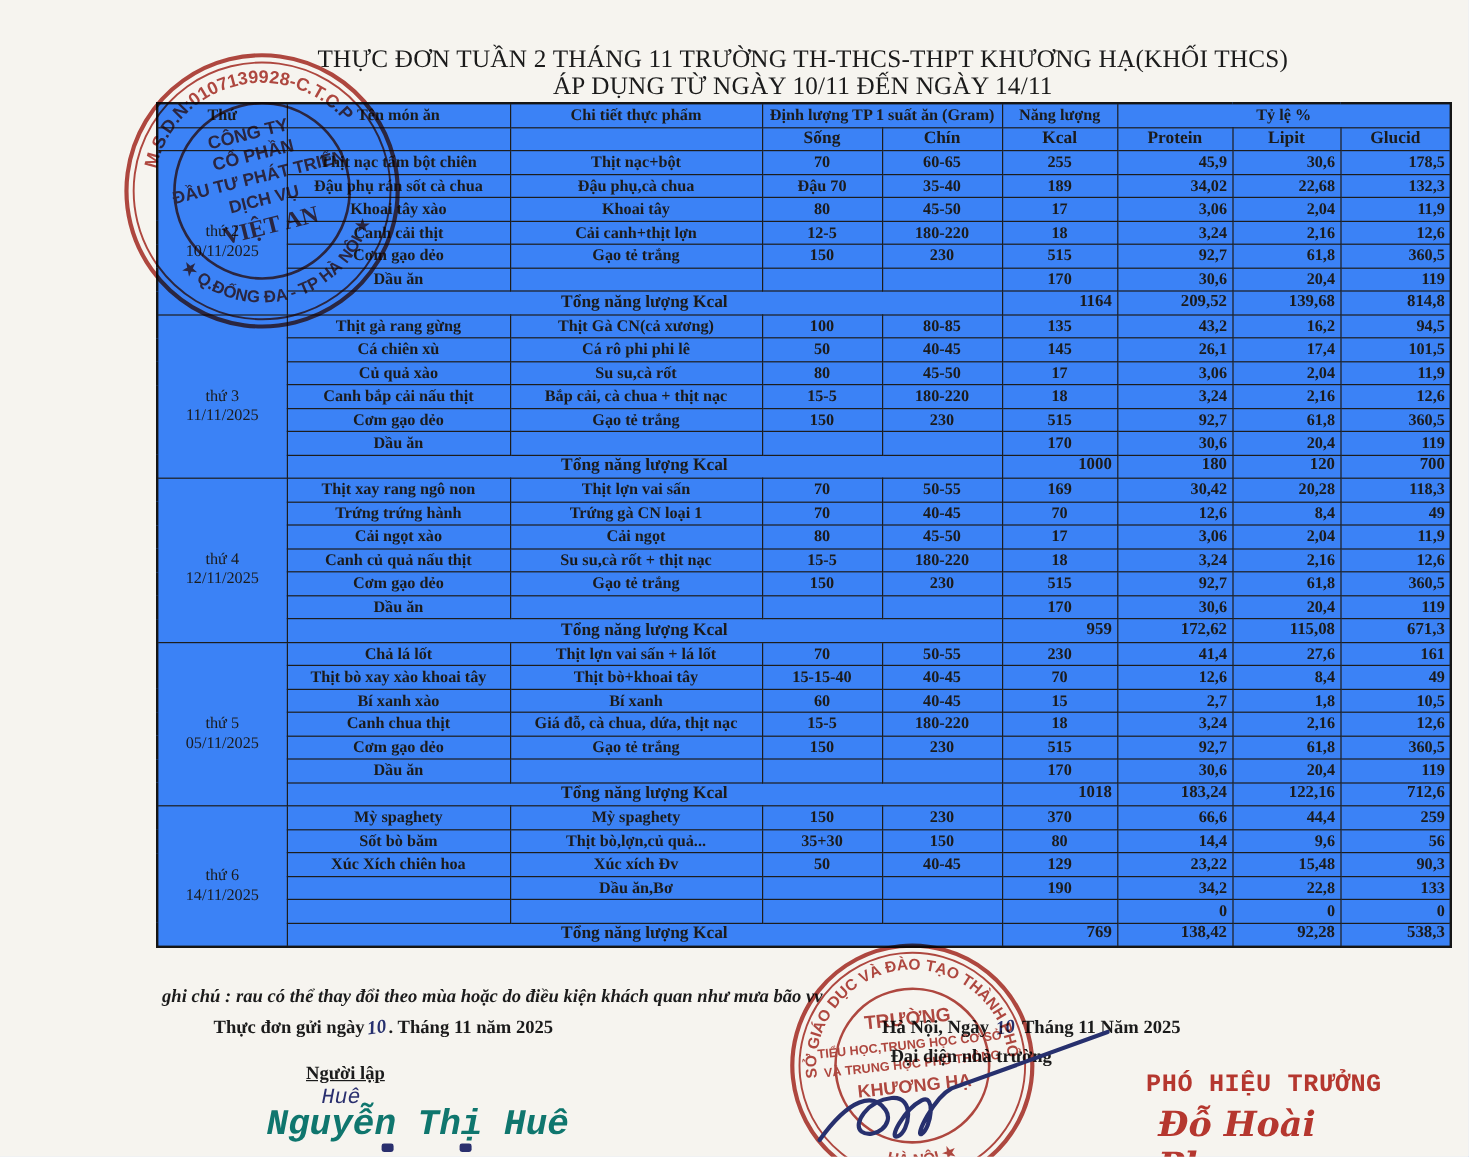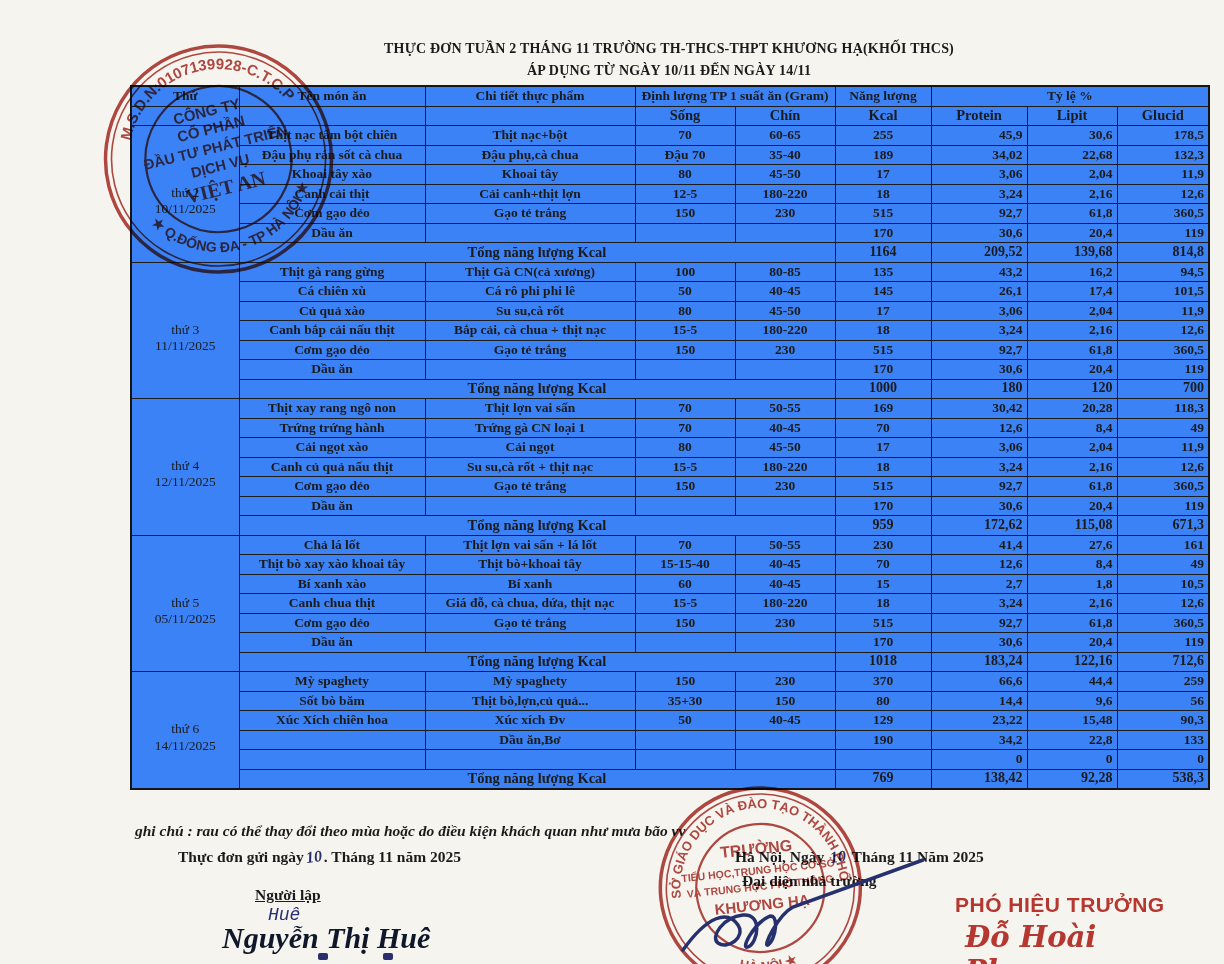--- a/index.html
+++ b/index.html
@@ -2,56 +2,56 @@
 <html><head>
 <meta charset="utf-8">
 <style>
   html,body{margin:0;padding:0;}
   body{
     width:1224px;height:964px;position:relative;overflow:hidden;
     background:#f6f4ef;
     font-family:"Liberation Serif",serif;color:#1b1b1b;
   }
   .page-title{position:absolute;left:130px;width:1078px;top:38px;text-align:center;}
-  .page-title .t1,.page-title .t2{font-weight:bold;font-size:14px;line-height:22px;letter-spacing:.2px;}
+  .page-title .t1,.page-title .t2{font-weight:normal;font-size:21px;line-height:22px;letter-spacing:.2px;}
   table.menu{
     position:absolute;left:130px;top:85px;width:1078px;
     border-collapse:collapse;table-layout:fixed;
     background:#3b82f6;
   }
   table.menu td,table.menu th{
     border:1.6px solid #1d1d1d;
     height:18.5px;padding:0 4px;overflow:hidden;white-space:nowrap;
     font-size:13.5px;line-height:1.05;
   }
   table.menu{border:2.4px solid #151515;}
   th.h1{font-weight:bold;font-size:14.5px;}
   tr.hrow2 th{font-weight:bold;font-size:14.5px;}
   td.day-cell{text-align:center;vertical-align:middle;font-size:15.5px;}
   td.day-cell .dl{margin-bottom:2px;margin-top:15px;}
   td.dish,td.detail{text-align:center;font-weight:bold;}
   td.num{text-align:center;font-weight:bold;}
   td.pct{text-align:right;font-weight:bold;}
-  tr.total td{font-weight:bold;}
+  tr.total td{font-weight:bold;text-align:right;}
   tr.total td.tlabel{text-align:center;font-size:14.5px;}
   tr.total td.num,tr.total td.pct{font-size:14px;}
 
   .footer-note{position:absolute;left:135px;top:822px;font-style:italic;font-weight:bold;font-size:15.5px;}
   .sent-line{position:absolute;left:178px;top:848px;font-weight:bold;font-size:15.5px;}
   .hand-num{display:inline-block;font-style:italic;color:#27306e;transform:rotate(-8deg);font-size:16px;font-weight:bold;padding:0 2px;}
   .maker-label{position:absolute;left:255px;top:886px;font-weight:bold;font-size:15.5px;text-decoration:underline;}
   .sig-small{position:absolute;left:268px;top:905px;color:#2a2f6e;font-style:italic;font-size:18px;font-family:Liberation Mono, monospace;}
-  .sig-main{position:absolute;left:222px;top:921px;color:#0f172a;font-style:italic;font-weight:bold;font-size:30px;font-family:Liberation Serif, serif;}
+  .sig-main{position:absolute;left:222px;top:921px;color:#0f766e;font-style:italic;font-weight:bold;font-size:30px;font-family:Liberation Mono, monospace;}
   .sig-remnant{position:absolute;top:953px;background:#2a2f6e;height:7px;border-radius:2px;}
   .r1{left:318px;width:10px;}
   .r2{left:383px;width:10px;}
 
   .right-date{position:absolute;left:735px;top:848px;font-weight:bold;font-size:15.5px;}
   .rep-label{position:absolute;left:742px;top:872px;font-weight:bold;font-size:15.5px;}
-  .vice-title{position:absolute;left:955px;top:893px;font-family:Liberation Sans, sans-serif;font-weight:bold;font-size:21px;color:#b5372f;letter-spacing:.5px;}
+  .vice-title{position:absolute;left:955px;top:893px;font-family:Liberation Mono, monospace;font-weight:bold;font-size:21px;color:#b5372f;letter-spacing:.5px;}
   .vice-name{position:absolute;left:965px;top:920px;font-style:italic;font-weight:bold;font-size:29px;color:#b5372f;font-family:"DejaVu Serif",serif;}
 
   .stamp{position:absolute;mix-blend-mode:multiply;opacity:.88;}
   .stamp svg text{fill:#ab3129;}
   .stamp-company{left:98px;top:38px;transform:rotate(-14deg);}
   .stamp-school{left:650px;top:783px;transform:rotate(-6deg);}
   .scribble{position:absolute;left:668px;top:855px;}
 </style>
 </head>
 <body>

